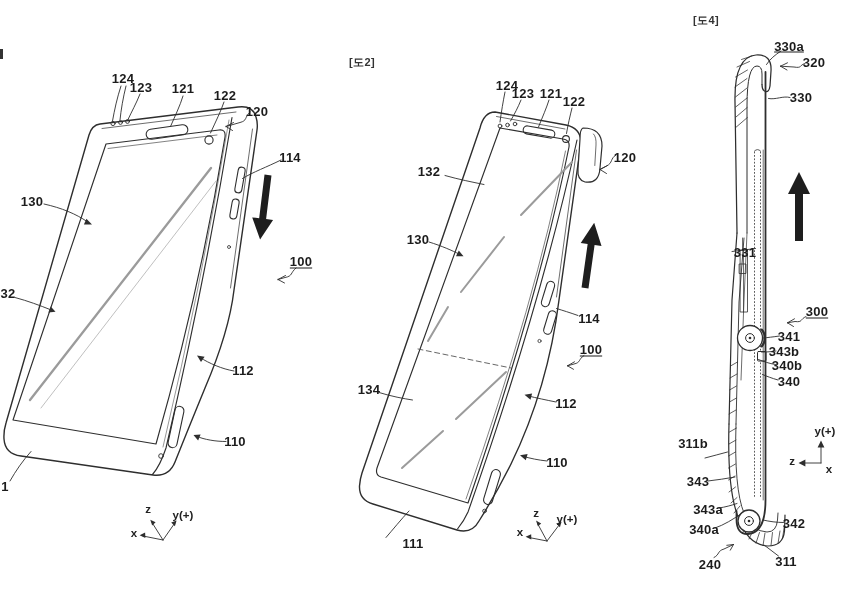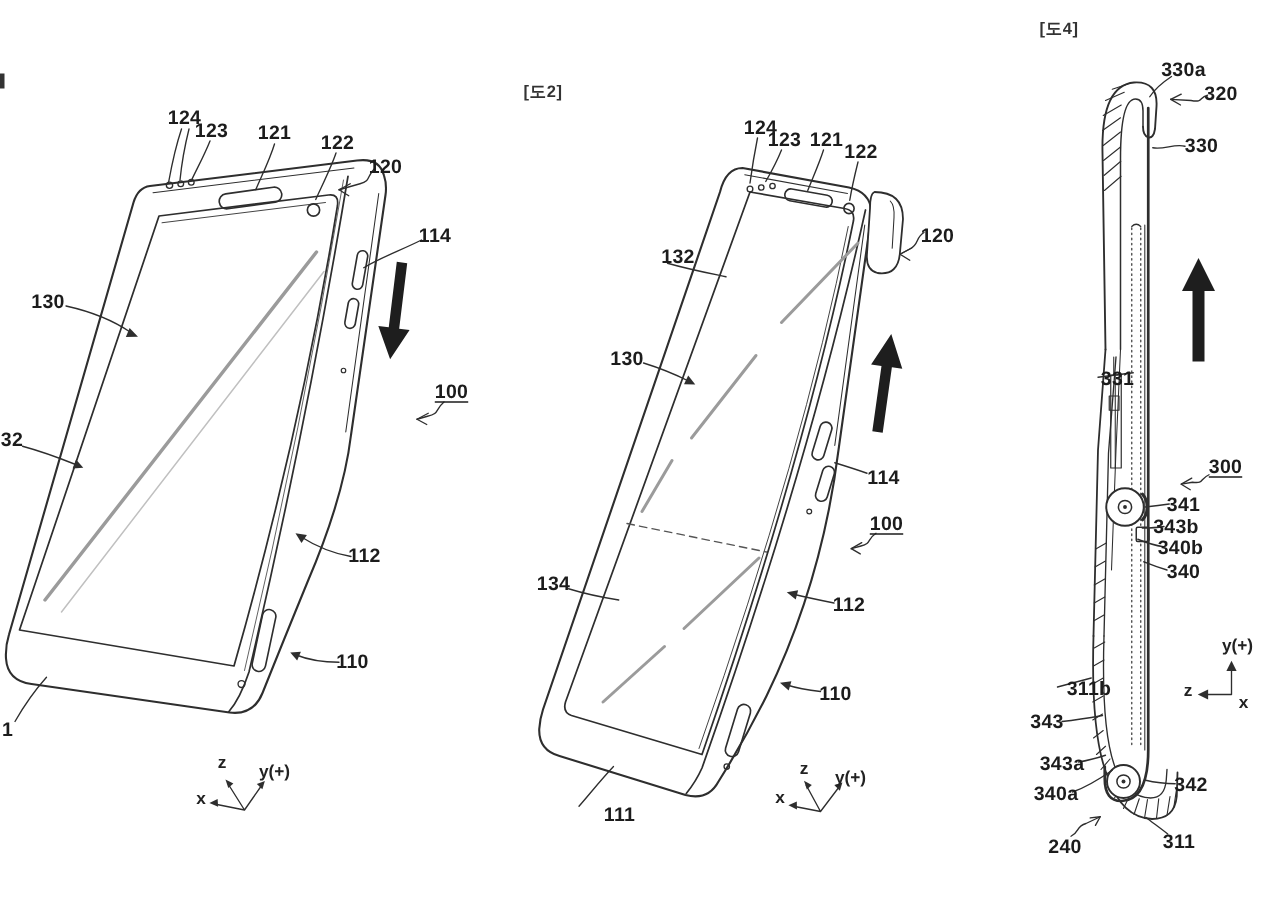--- a/index.html
+++ b/index.html
@@ -246,38 +246,38 @@
     <span class="ref u" style="left: 301px; top: 261px;">100</span>
     <span class="ref" style="left: 243px; top: 370px;">112</span>
     <span class="ref" style="left: 235px; top: 441px;">110</span>
     <span class="ref" style="left: 8px; top: 293px;">32</span>
     <span class="ref" style="left: 5px; top: 486px;">1</span>
   <span class="ref" style="left: 507px; top: 85px;">124</span>
     <span class="ref" style="left: 523px; top: 93px;">123</span>
     <span class="ref" style="left: 551px; top: 93px;">121</span>
     <span class="ref" style="left: 574px; top: 101px;">122</span>
     <span class="ref" style="left: 625px; top: 157px;">120</span>
-    <span class="ref" style="left: 452px; top: 171px;">132</span>
+    <span class="ref" style="left: 429px; top: 171px;">132</span>
     <span class="ref" style="left: 418px; top: 239px;">130</span>
     <span class="ref" style="left: 589px; top: 318px;">114</span>
     <span class="ref u" style="left: 591px; top: 349px;">100</span>
     <span class="ref" style="left: 369px; top: 389px;">134</span>
     <span class="ref" style="left: 566px; top: 403px;">112</span>
     <span class="ref" style="left: 557px; top: 462px;">110</span>
     <span class="ref" style="left: 382px; top: 543px; margin-left: 31px;">111</span>
-  <span class="ref" style="left: 789px; top: 46px;">330a</span>
+  <span class="ref" style="left: 789px; top: 46px; text-decoration: underline;">330a</span>
     <span class="ref" style="left: 814px; top: 62px;">320</span>
     <span class="ref" style="left: 801px; top: 97px;">330</span>
     <span class="ref" style="left: 721px; top: 252px; margin-left: 24px;">331</span>
     <span class="ref u" style="left: 817px; top: 311px;">300</span>
     <span class="ref" style="left: 789px; top: 336px;">341</span>
     <span class="ref" style="left: 784px; top: 351px;">343b</span>
     <span class="ref" style="left: 787px; top: 365px;">340b</span>
     <span class="ref" style="left: 789px; top: 381px;">340</span>
-    <span class="ref" style="left: 693px; top: 459px; margin-left: 33px;">311b</span>
+    <span class="ref" style="left: 693px; top: 443px;">311b</span>
     <span class="ref" style="left: 698px; top: 481px;">343</span>
     <span class="ref" style="left: 708px; top: 509px; text-align: right;">343a</span>
     <span class="ref" style="left: 704px; top: 529px;">340a</span>
     <span class="ref" style="left: 794px; top: 523px;">342</span>
     <span class="ref" style="left: 710px; top: 564px;">240</span>
     <span class="ref" style="left: 786px; top: 561px; text-align: right;">311</span>
 
   <span class="ax" style="left: 148px; top: 510px;">z</span>
     <span class="ax" style="left: 183px; top: 516px;">y(+)</span>
     <span class="ax" style="left: 134px; top: 534px;">x</span>

